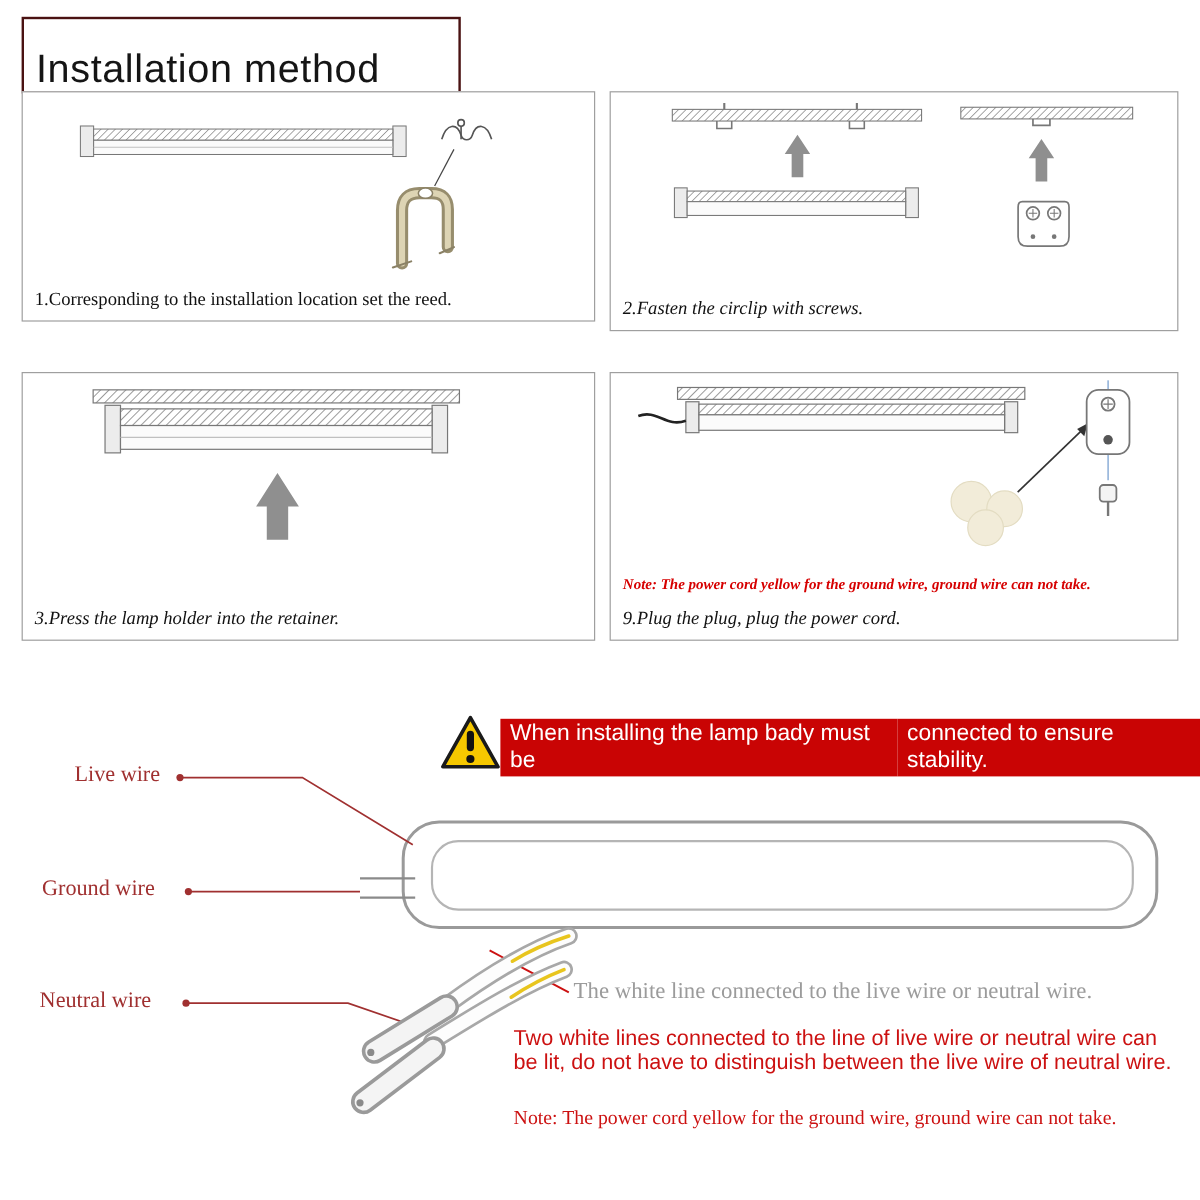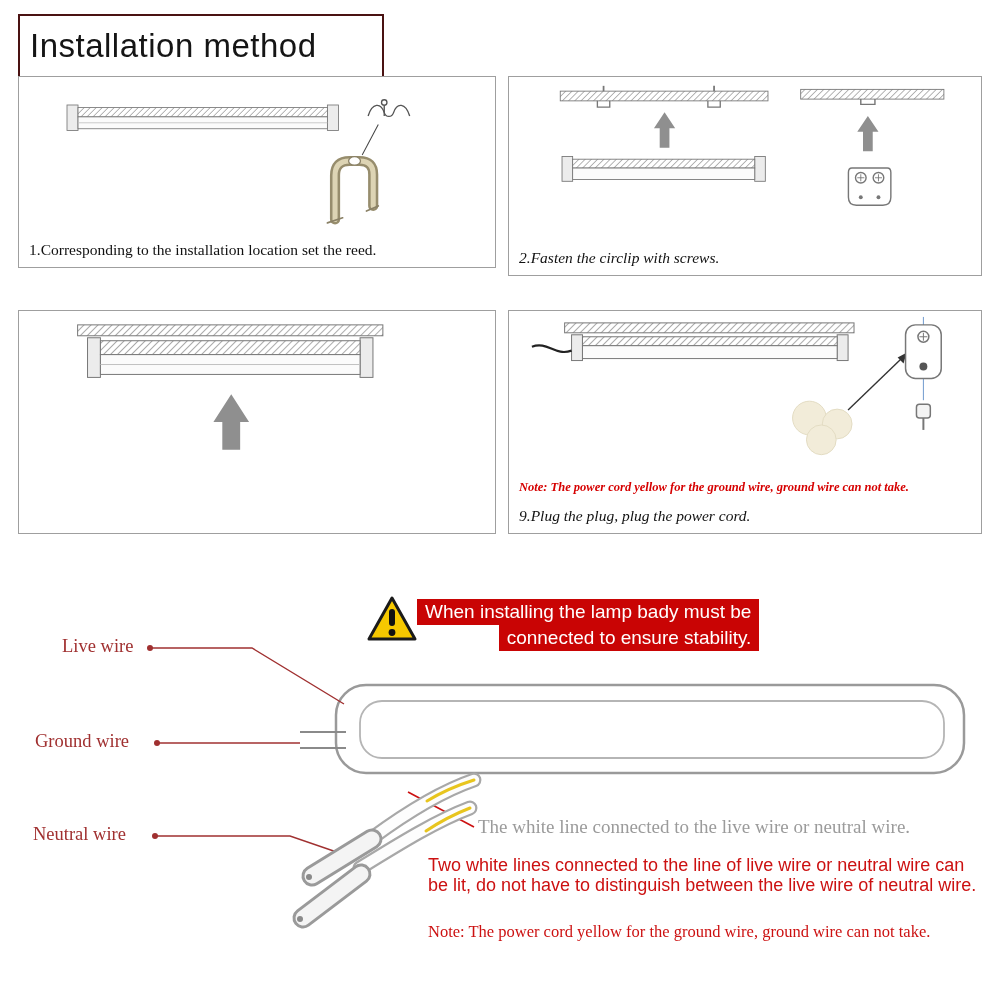--- a/index.html
+++ b/index.html
@@ -1,38 +1,38 @@
 <!DOCTYPE html>
 <html><head>
 <meta charset="utf-8">
 <style>
   *{margin:0;padding:0;box-sizing:border-box}
   html,body{background:#fff}
   body{width:1000px;height:1000px;font-family:"Liberation Sans",sans-serif}
   .page{position:relative;width:1000px;height:1000px;background:#fff;overflow:hidden}
 
   .title-box{position:absolute;left:18px;top:14px;width:366px;height:64px;border:2px solid #4a1212;
-    display:flex;align-items:center;padding-left:10px;background:#fff}
+    display:flex;align-items:flex-end;padding-left:10px;background:#fff}
   .title-box span{font-size:33px;color:#151515;letter-spacing:.5px}
 
   .panel{position:absolute;border:1px solid #9f9f9f;background:#fff}
   .p1{left:18px;top:76px;width:478px;height:192px}
   .p2{left:508px;top:76px;width:474px;height:200px}
   .p3{left:18px;top:310px;width:478px;height:224px}
   .p4{left:508px;top:310px;width:474px;height:224px}
   .panel svg.art{position:absolute;left:0;top:0;width:100%;height:100%}
 
   .caption{position:absolute;left:10px;bottom:8px;font-family:"Liberation Serif",serif;
     font-size:15.5px;color:#111;white-space:nowrap}
   .italic{font-style:italic}
   .p4-note{position:absolute;left:10px;bottom:38px;font-family:"Liberation Serif",serif;
     font-size:12.5px;font-weight:bold;font-style:italic;color:#d60000;white-space:nowrap}
 
   .warn-triangle{position:absolute;left:366px;top:595px;width:52px;height:48px}
-  .warn-banner{position:absolute;left:417px;top:599px;display:flex;flex-direction:column;align-items:flex-end}
+  .warn-banner{position:absolute;left:417px;top:599px;display:flex;align-items:flex-end}
   .warn-banner span{display:inline-block;background:#c90404;color:#fff;font-size:19px;
     padding:2px 8px;line-height:1.15}
 
   .wire-label{position:absolute;font-family:"Liberation Serif",serif;font-size:18.5px;color:#a03030;white-space:nowrap}
   .lbl-live{left:62px;top:636px}
   .lbl-ground{left:35px;top:731px}
   .lbl-neutral{left:33px;top:824px}
 
   .overlay{position:absolute;left:0;top:580px;width:1000px;height:420px}
 
@@ -132,20 +132,21 @@
       <rect x="58" y="14" width="308" height="11" fill="url(#h3)" stroke="#777"></rect>
       <g stroke="#777" fill="none">
         <rect x="68" y="27" width="13" height="40" fill="#ececec"></rect>
         <rect x="343" y="27" width="13" height="40" fill="#ececec"></rect>
         <rect x="81" y="30" width="262" height="14" fill="url(#h3)"></rect>
         <rect x="81" y="44" width="262" height="20" fill="#fbfbfb"></rect>
         <line x1="81" y1="54" x2="343" y2="54" stroke="#c0c0c0"></line>
       </g>
       <polygon points="213,84 231,112 222,112 222,140 204,140 204,112 195,112" fill="#8f8f8f"></polygon>
     </svg>
+    <div class="caption italic">3.Press the lamp holder into the retainer.</div>
   </div>
 
   <div class="panel p4">
     <svg class="art" viewBox="0 0 474 224">
       <defs>
         <pattern id="h4" width="5" height="5" patternUnits="userSpaceOnUse" patternTransform="rotate(45)">
           <rect width="5" height="5" fill="#ffffff"></rect>
           <line x1="0" y1="0" x2="0" y2="5" stroke="#8f8f8f" stroke-width="1.5"></line>
         </pattern>
       </defs>

